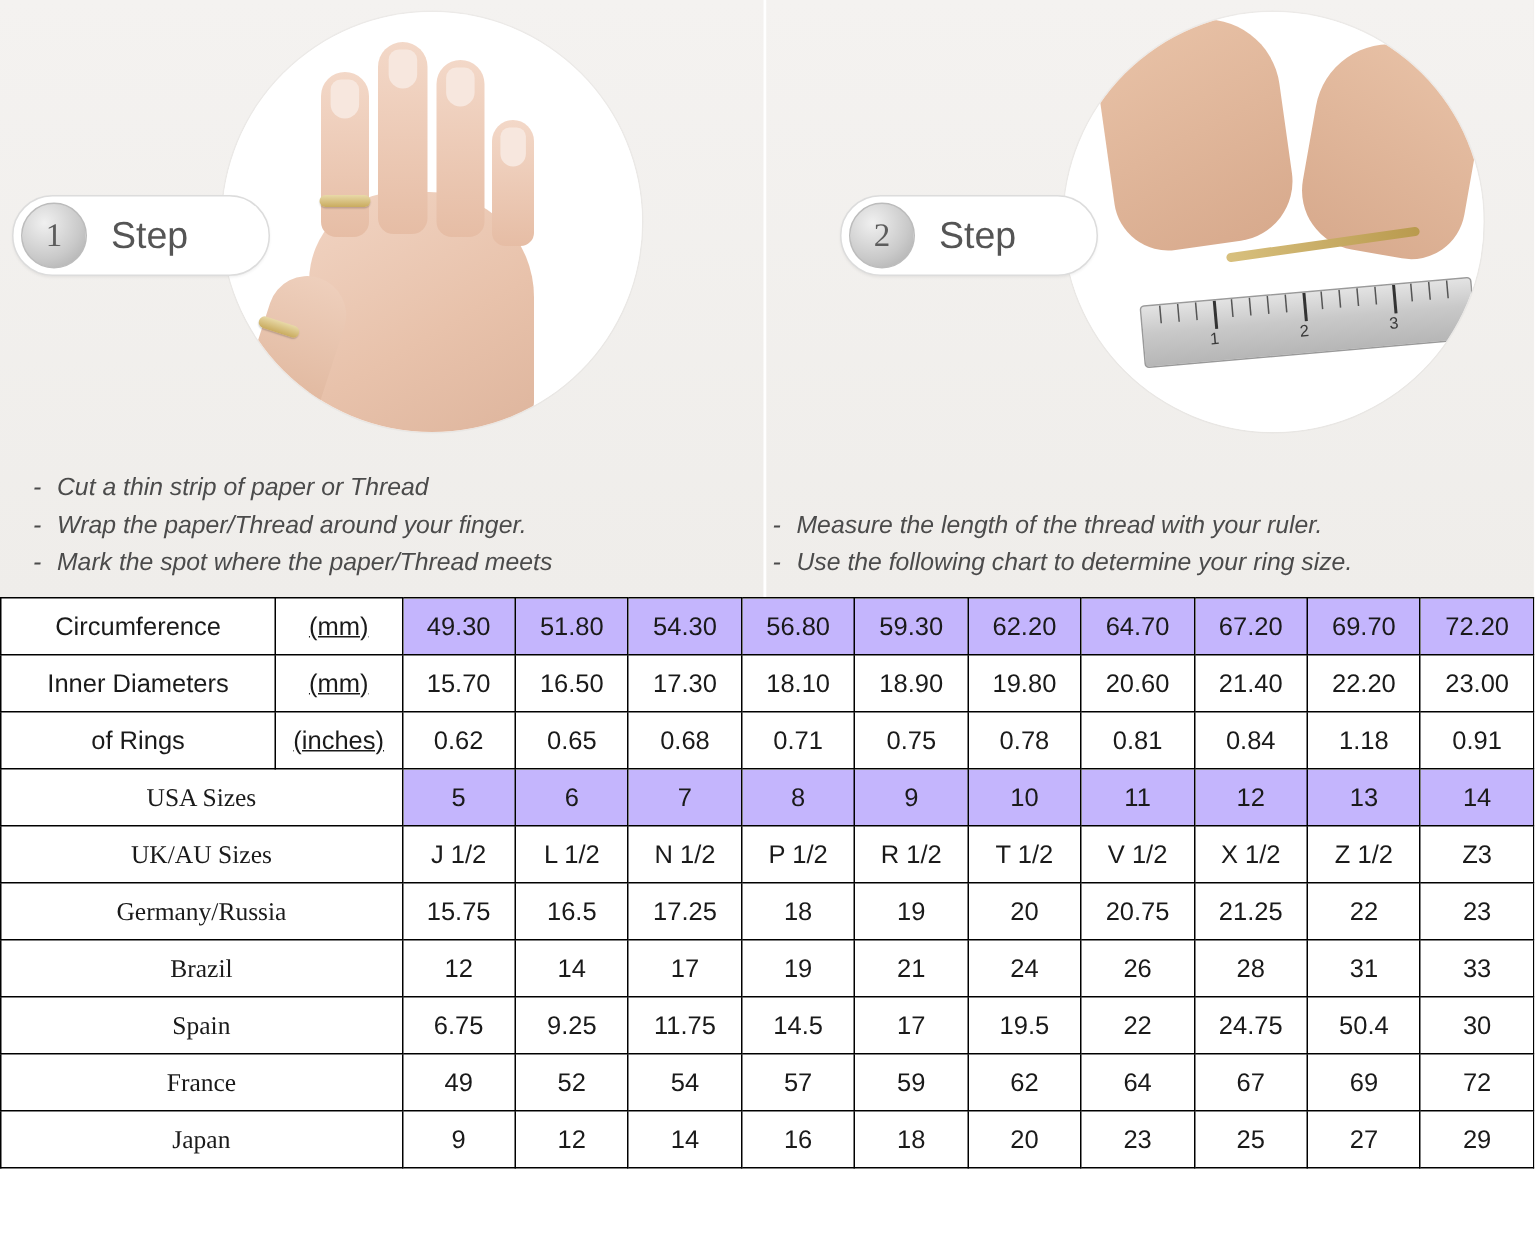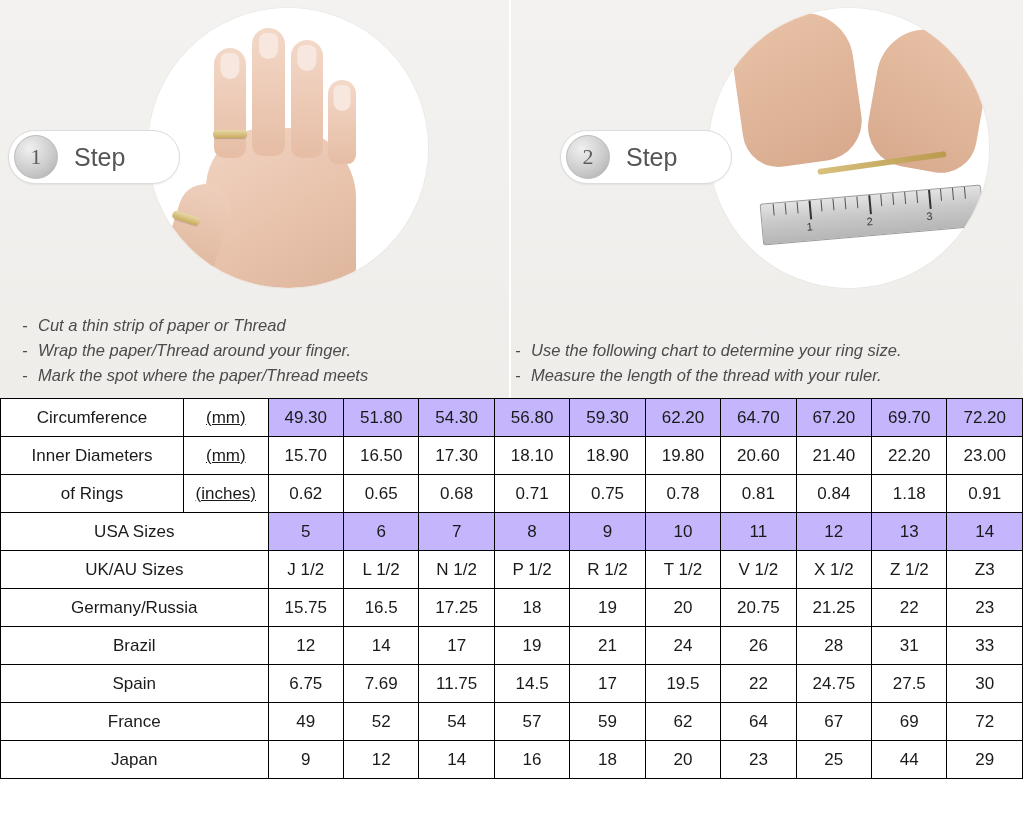--- a/index.html
+++ b/index.html
@@ -199,20 +199,21 @@
   }
   td.label-main {
     text-align: center;
     font-size: 18.5px;
     padding: 0 6px;
   }
   td.label-left {
     text-align: left;
     font-size: 18px;
     padding-left: 7px;
+    font-family: Liberation Serif, serif;
   }
   td.unit {
     font-size: 16.5px;
     text-align: left;
     padding-left: 5px;
     text-decoration: underline;
   }
   td.shaded { background: #c4b5fd; }
   .col-label { width: 182px; }
   .col-unit { width: 84px; }
@@ -292,22 +293,22 @@
           </div>
         </div>
       </div>
 
       <div class="step-badge" style="left:49px;">
         <div class="step-number">2</div>
         <div class="step-word">Step</div>
       </div>
 
       <div class="instructions" style="left:4px;">
+        <div class="line"><span class="dash">-</span><span>Measure the length of the thread with your ruler.</span></div>
         <div class="line"><span class="dash">-</span><span>Use the following chart to determine your ring size.</span></div>
-        <div class="line"><span class="dash">-</span><span>Measure the length of the thread with your ruler.</span></div>
       </div>
     </div>
   </div>
 
   <table class="ring-table">
     <colgroup>
       <col class="col-label">
         <col class="col-unit">
       <col class="col-val">
         <col class="col-val">
@@ -411,28 +412,28 @@
           <td>21</td>
           <td>24</td>
           <td>26</td>
           <td>28</td>
           <td>31</td>
           <td>33</td>
         </tr>
         <tr>
           <td class="label-left" colspan="2">Spain</td>
           <td>6.75</td>
-          <td>7.69</td>
+          <td>9.25</td>
           <td>11.75</td>
           <td>14.5</td>
           <td>17</td>
           <td>19.5</td>
           <td>22</td>
           <td>24.75</td>
-          <td>27.5</td>
+          <td>50.4</td>
           <td>30</td>
         </tr>
         <tr>
           <td class="label-left" colspan="2">France</td>
           <td>49</td>
           <td>52</td>
           <td>54</td>
           <td>57</td>
           <td>59</td>
           <td>62</td>
@@ -444,19 +445,19 @@
         <tr>
           <td class="label-left" colspan="2">Japan</td>
           <td>9</td>
           <td>12</td>
           <td>14</td>
           <td>16</td>
           <td>18</td>
           <td>20</td>
           <td>23</td>
           <td>25</td>
-          <td>44</td>
+          <td>27</td>
           <td>29</td>
         </tr>
       </tbody>
   </table>
 
 </div>
 
 </body></html>

